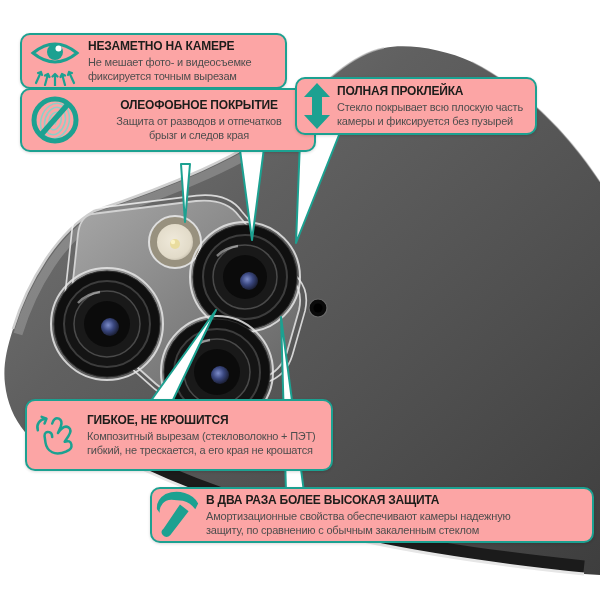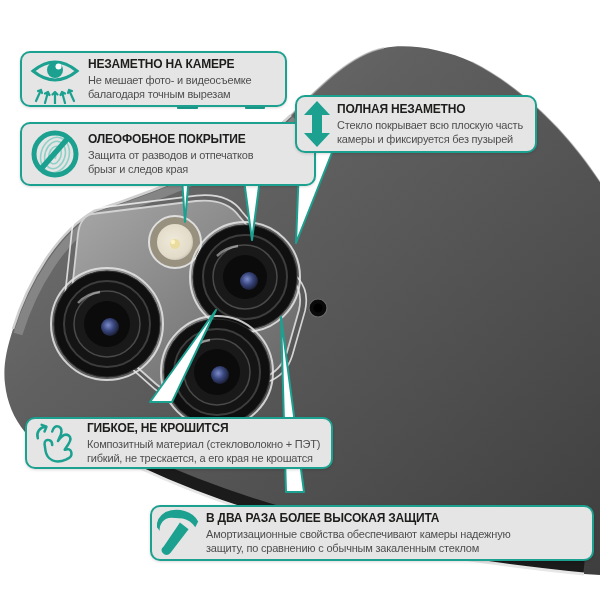--- a/index.html
+++ b/index.html
@@ -1,31 +1,31 @@
 <!DOCTYPE html>
 <html><head>
 <meta charset="utf-8">
 <style>
   html,body{margin:0;padding:0;background:#ffffff;}
   #canvas{position:relative;width:600px;height:600px;background:#ffffff;overflow:hidden;
           font-family:"Liberation Sans",sans-serif;}
   #scene{position:absolute;left:0;top:0;}
-  .callout{position:absolute;box-sizing:border-box;background:#e5e5e5;border:2px solid #1CA191;
-           border-radius:10px;display:flex;align-items:center;box-shadow:0 1px 3px rgba(0,0,0,.15);margin-top:18px;}
+  .callout{position:absolute;box-sizing:border-box;background:#fca5a5;border:2px solid #1CA191;
+           border-radius:10px;display:flex;align-items:center;box-shadow:0 1px 3px rgba(0,0,0,.15);}
   .callout .icn{flex:0 0 auto;display:flex;align-items:center;justify-content:center;}
   .callout .txt{flex:1 1 auto;min-width:0;padding-right:4px;}
   .c-title{font-size:12px;font-weight:700;color:#1d1d1b;letter-spacing:-0.2px;line-height:14px;margin-bottom:2px;white-space:nowrap;}
   .c-line{font-size:11px;color:#4e4e4e;line-height:14px;letter-spacing:-0.2px;white-space:nowrap;}
   .b1{left:20px;top:33px;width:267px;height:56px;}
   .b1 .icn{width:66px;}
-  .b2{left:20px;top:104px;width:296px;height:64px;}
+  .b2{left:20px;top:88px;width:296px;height:64px;text-align:center;}
   .b2 .icn{width:66px;}
   .b3{left:295px;top:77px;width:242px;height:58px;}
   .b3 .icn{width:40px;}
-  .b4{left:25px;top:399px;width:308px;height:52px;justify-content:center;}
+  .b4{left:25px;top:399px;width:308px;height:72px;justify-content:center;}
   .b4 .icn{width:60px;}
   .b5{left:150px;top:487px;width:444px;height:56px;}
   .b5 .icn{width:54px;}
 </style>
 </head>
 <body>
 
 <div id="canvas">
 
   <svg id="scene" width="600" height="600" viewBox="0 0 600 600">
@@ -141,21 +141,21 @@
           <path d="M 17,49 L 20,38 M 20,38 L 17,39.5 M 20,38 L 21.5,41"></path>
           <path d="M 27,50 L 27,38 M 27,38 L 24.5,40.5 M 27,38 L 29.5,40.5"></path>
           <path d="M 37,49 L 34,38 M 34,38 L 32.5,41 M 34,38 L 37,39.5"></path>
           <path d="M 46,47 L 41,36 M 41,36 L 40,39 M 41,36 L 44,37"></path>
         </g>
       </svg>
     </div>
     <div class="txt">
       <div class="c-title">НЕЗАМЕТНО НА КАМЕРЕ</div>
       <div class="c-line">Не мешает фото- и видеосъемке</div>
-      <div class="c-line">балагодаря точным вырезам</div>
+      <div class="c-line">фиксируется точным вырезам</div>
     </div>
   </div>
 
   <div class="callout b2">
     <div class="icn">
       <svg width="52" height="52" viewBox="0 0 52 52" fill="none">
         <g stroke="#8FD1C8" stroke-width="1.6">
           <ellipse cx="26" cy="27" rx="6" ry="9" transform="rotate(18 26 27)"></ellipse>
           <ellipse cx="26" cy="27" rx="10" ry="14" transform="rotate(18 26 27)"></ellipse>
           <ellipse cx="26" cy="27" rx="14" ry="18" transform="rotate(18 26 27)"></ellipse>
@@ -172,41 +172,41 @@
     </div>
   </div>
 
   <div class="callout b3">
     <div class="icn">
       <svg width="28" height="46" viewBox="0 0 28 46">
         <path fill="#1CA191" d="M 14,0 L 27,14 L 19,14 L 19,32 L 27,32 L 14,46 L 1,32 L 9,32 L 9,14 L 1,14 Z"></path>
       </svg>
     </div>
     <div class="txt">
-      <div class="c-title">ПОЛНАЯ НЕЗАМЕТНО</div>
+      <div class="c-title">ПОЛНАЯ ПРОКЛЕЙКА</div>
       <div class="c-line">Стекло покрывает всю плоскую часть</div>
       <div class="c-line">камеры и фиксируется без пузырей</div>
     </div>
   </div>
 
   <div class="callout b4">
     <div class="icn">
       <svg width="48" height="46" viewBox="0 0 50 48" fill="none" stroke="#1CA191" stroke-width="2.6" stroke-linecap="round" stroke-linejoin="round">
         <path d="M 5,19 A 9,9 0 0 1 13,7"></path>
         <path d="M 9,5 L 14,7 L 12,12"></path>
         <path d="M 20,12 Q 22,5 27,7 Q 31,9 29,15 L 26,22
                  Q 32,13 37,16 Q 41,19 37,25 L 33,31
                  Q 39,29 40,34 Q 41,39 35,41
                  Q 26,45 20,42 Q 14,39 13,32 L 12,25
                  Q 12,20 17,21 Q 20,22 20,26"></path>
       </svg>
     </div>
     <div class="txt">
       <div class="c-title">ГИБКОЕ, НЕ КРОШИТСЯ</div>
-      <div class="c-line">Композитный материал (стекловолокно + ПЭТ)</div>
+      <div class="c-line">Композитный вырезам (стекловолокно + ПЭТ)</div>
       <div class="c-line">гибкий, не трескается, а его края не крошатся</div>
     </div>
   </div>
 
   <div class="callout b5">
     <div class="icn">
       <svg width="46" height="50" viewBox="0 0 48 52" fill="#1CA191">
         <path d="M 10,4 Q 20,0 30,3 Q 40,6 44,14 L 41,20 Q 36,13 28,11 L 16,10 Q 10,10 7,14 Q 3,19 4,24 L 1,20 Q 0,10 10,4 Z"></path>
         <path d="M 25,15 L 34,22 L 15,47 Q 11,51 7,47 Q 4,43 8,40 Z"></path>
       </svg>

